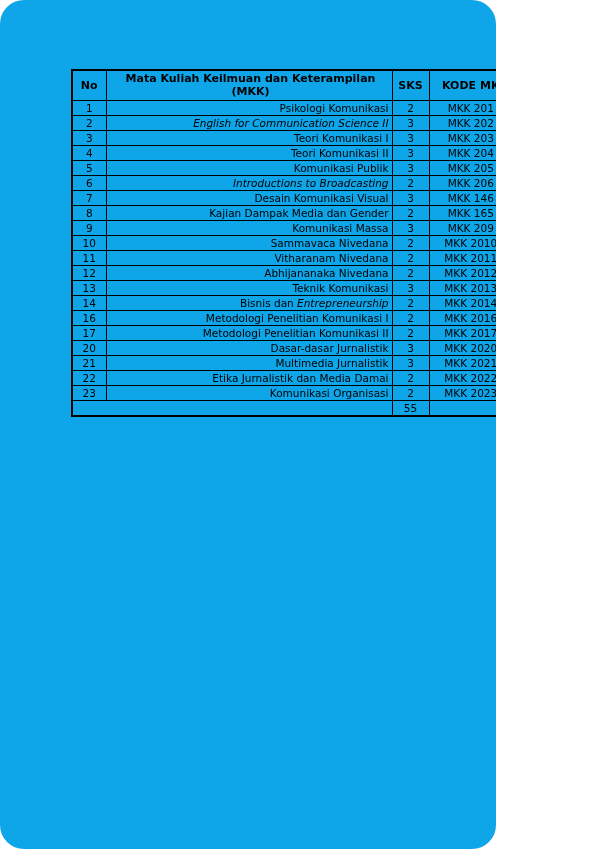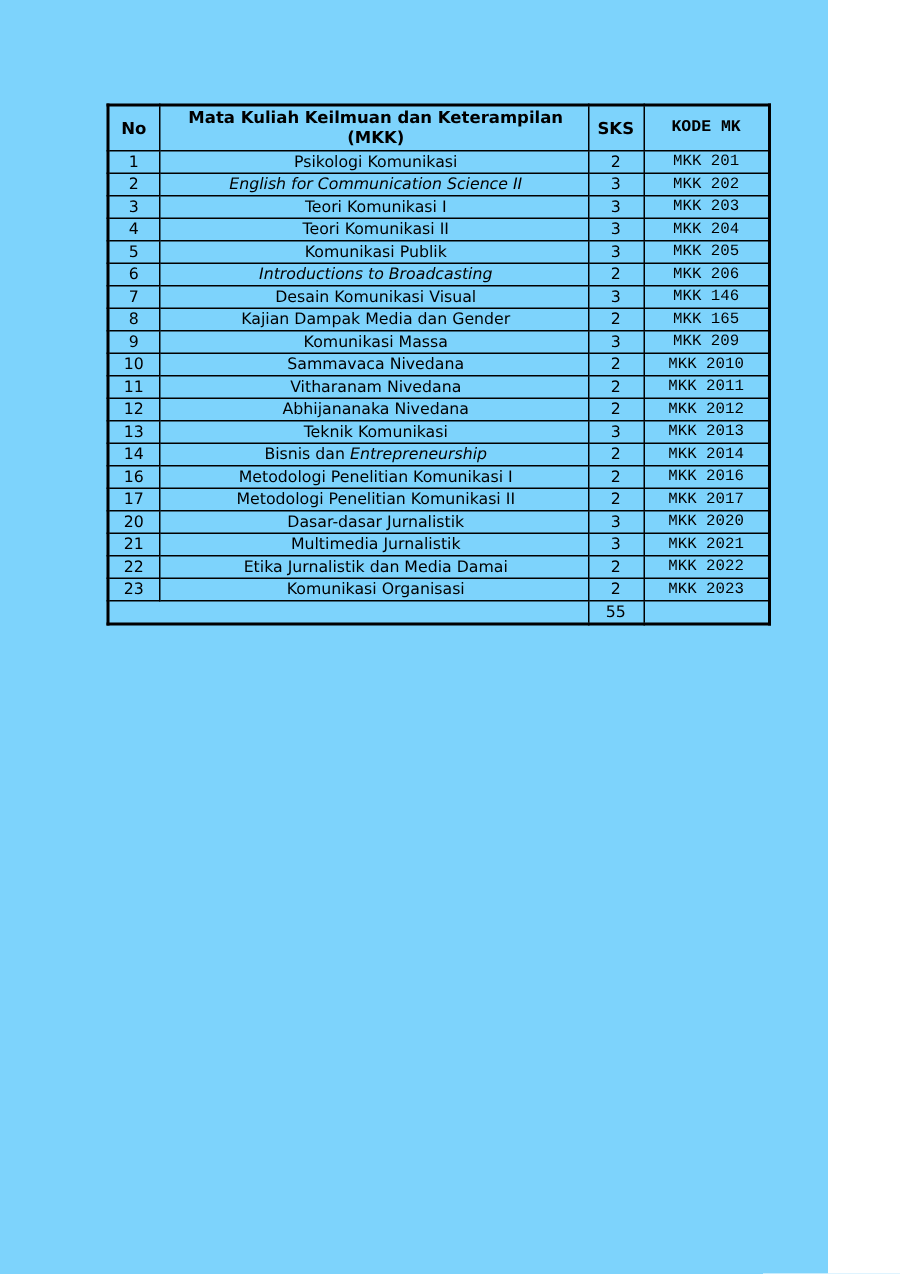--- a/index.html
+++ b/index.html
@@ -2,26 +2,27 @@
 <html><head>
 <meta charset="utf-8">
 <style>
   html, body {
     margin: 0;
     padding: 0;
     background: #ffffff;
   }
   .page {
     position: relative;
-    width: 552px;
+    width: 496px;
     height: 849px;
-    background: #7dd3fc;
+    background: #0ea5e9;
     font-family: "DejaVu Sans", "Liberation Sans", sans-serif;
     color: #000000;
     overflow: hidden;
+    border-radius: 24px;
   }
   table.course-table {
     position: absolute;
     left: 71px;
     top: 69px;
     width: 441px;
     border-collapse: collapse;
     table-layout: fixed;
     border: 2px solid #000000;
   }
@@ -46,22 +47,22 @@
   .course-table tfoot td {
     font-size: 10.5px;
     height: 15px;
     line-height: 14px;
     padding: 0 2px;
     white-space: nowrap;
     vertical-align: middle;
   }
   .col-no   { text-align: center; }
   .col-sks  { text-align: center; }
-  .col-code { text-align: center; font-family: Liberation Mono, monospace; }
-  .col-name { text-align: center; padding-left: 6px !important; padding-right: 3px !important; }
+  .col-code { text-align: center; }
+  .col-name { text-align: right; padding-left: 6px !important; padding-right: 3px !important; }
   .italic   { font-style: italic; }
   .total-value { font-weight: normal; font-size: 11px; }
 </style>
 </head>
 <body>
 
 <div class="page">
   <table class="course-table">
     <colgroup>
       <col style="width:34px">

